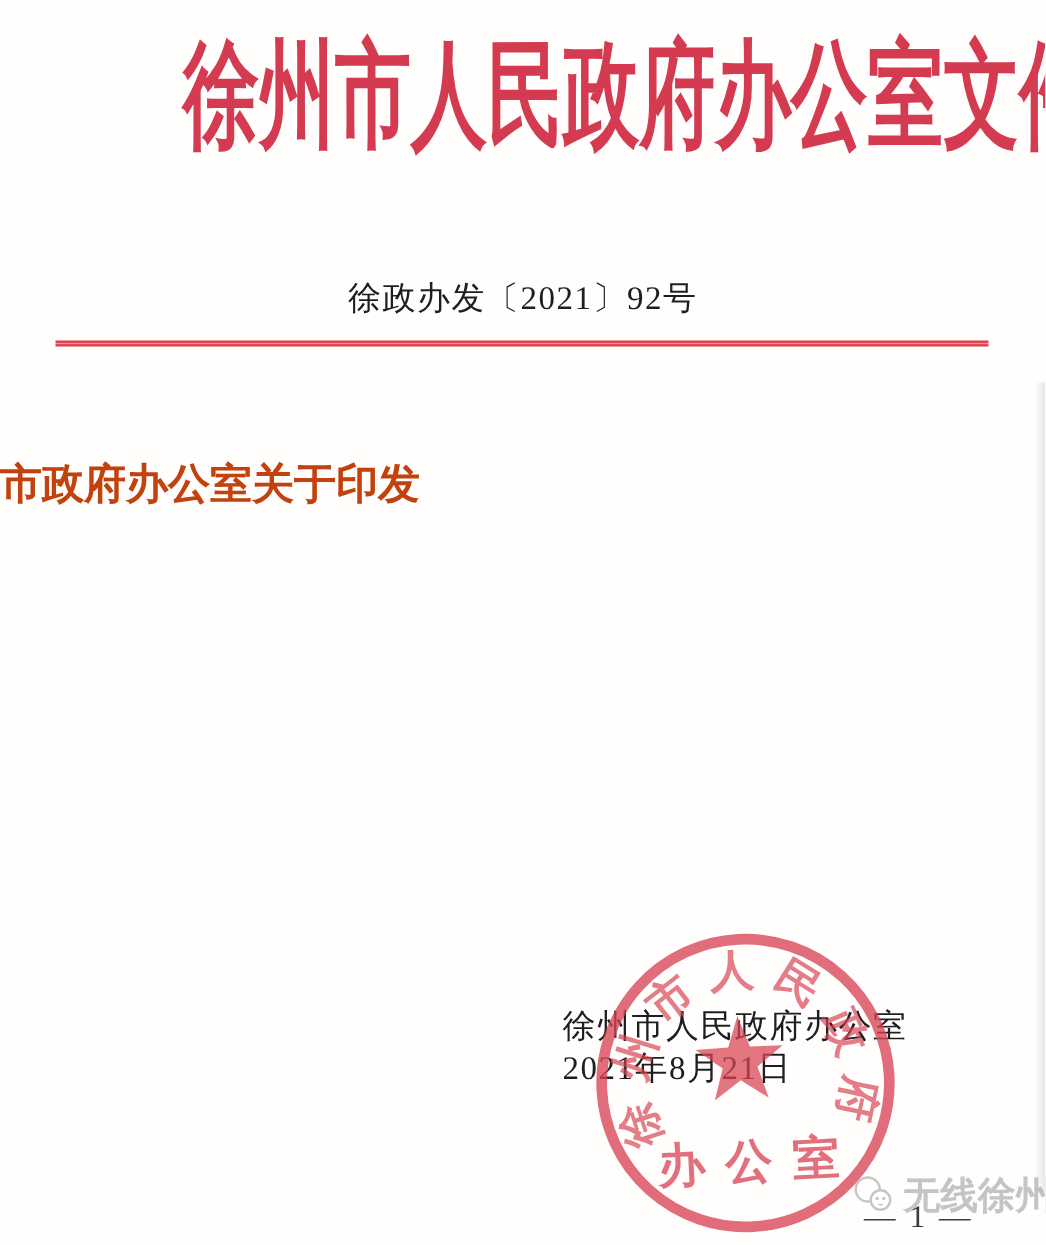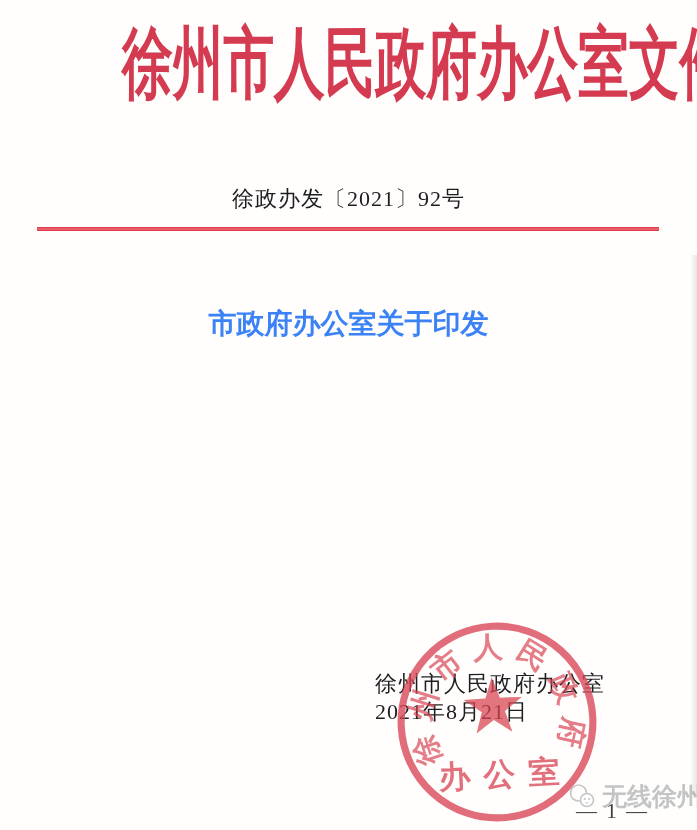--- a/index.html
+++ b/index.html
@@ -54,25 +54,25 @@
       #f5919c 50%,
       var(--rule-red, #e23c4c) 70%,
       var(--rule-red, #e23c4c) 100%);
   }
   
   .notice-title {
     position: absolute;
     top: 300px;
     left: 0;
     right: 0;
-    text-align: center;
+    text-align: left;
     font-size: 28px;
     font-weight: bold;
     line-height: 48px;
-    color: #3b82f6;
+    color: #c2410c;
   }
   
   .doc-body {
     position: absolute;
     top: 416px;
     left: 38px;
     width: 622px;
     font-size: 22px;
     line-height: 40px;
     text-align: justify;

